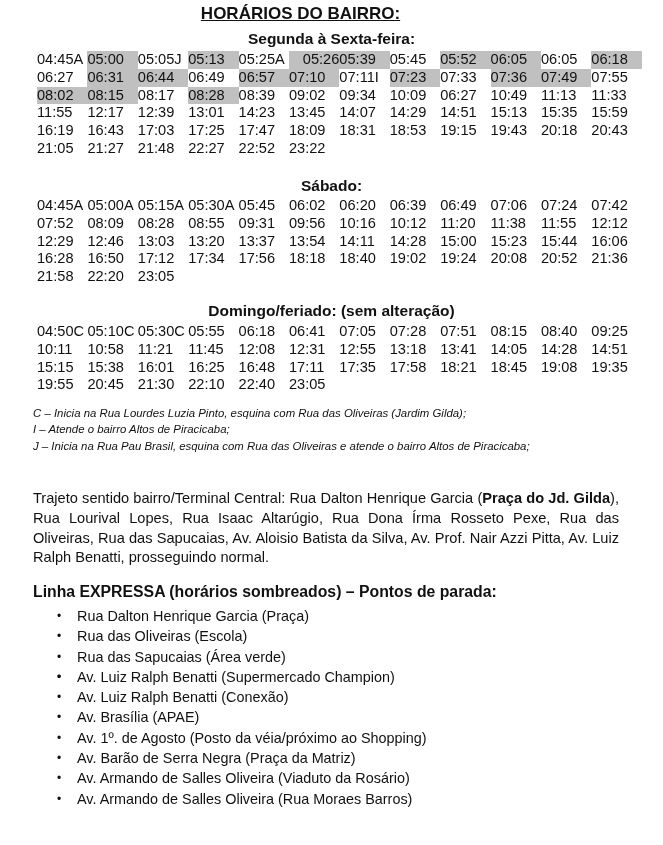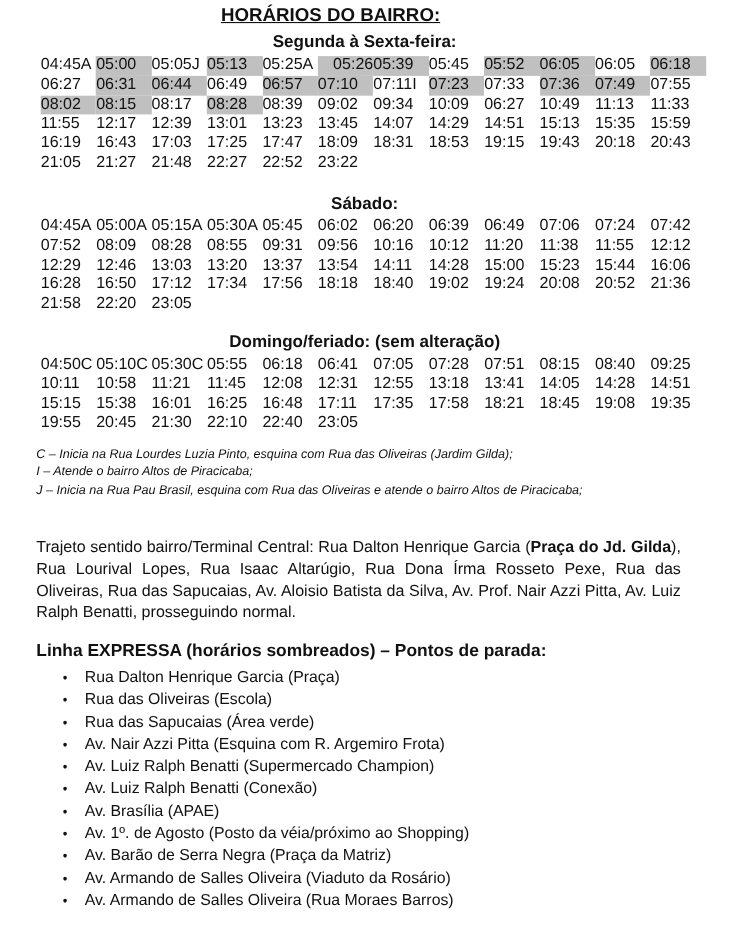--- a/index.html
+++ b/index.html
@@ -85,21 +85,21 @@
     <div class="cell">09:34</div>
     <div class="cell">10:09</div>
     <div class="cell">06:27</div>
     <div class="cell">10:49</div>
     <div class="cell">11:13</div>
     <div class="cell">11:33</div>
     <div class="cell">11:55</div>
     <div class="cell">12:17</div>
     <div class="cell">12:39</div>
     <div class="cell">13:01</div>
-    <div class="cell">13:23</div>
+    <div class="cell">14:23</div>
     <div class="cell">13:45</div>
     <div class="cell">14:07</div>
     <div class="cell">14:29</div>
     <div class="cell">14:51</div>
     <div class="cell">15:13</div>
     <div class="cell">15:35</div>
     <div class="cell">15:59</div>
     <div class="cell">16:19</div>
     <div class="cell">16:43</div>
     <div class="cell">17:03</div>
@@ -227,21 +227,21 @@
   <div>J – Inicia na Rua Pau Brasil, esquina com Rua das Oliveiras e atende o bairro Altos de Piracicaba;</div>
 </div>
 
 <div class="route"><span>Trajeto sentido bairro/Terminal Central: Rua Dalton Henrique Garcia (</span><b>Praça do Jd. Gilda</b><span>), Rua Lourival Lopes, Rua Isaac Altarúgio, Rua Dona Írma Rosseto Pexe, Rua das Oliveiras, Rua das Sapucaias, Av. Aloisio Batista da Silva, Av. Prof. Nair Azzi Pitta, Av. Luiz Ralph Benatti, prosseguindo normal.</span></div>
 
 <div class="express-title">Linha EXPRESSA (horários sombreados) – Pontos de parada:</div>
 <ul class="stops" id="stops">
     <li><span class="bullet">•</span><span>Rua Dalton Henrique Garcia (Praça)</span></li>
     <li><span class="bullet">•</span><span>Rua das Oliveiras (Escola)</span></li>
     <li><span class="bullet">•</span><span>Rua das Sapucaias (Área verde)</span></li>
-    <li><span class="bullet">•</span><span>Av. Nair Azzi Pitta (Esquina com R. Argemiro Frota)</span></li>
+    <li><span class="bullet">•</span></li>
     <li><span class="bullet">•</span><span>Av. Luiz Ralph Benatti (Supermercado Champion)</span></li>
     <li><span class="bullet">•</span><span>Av. Luiz Ralph Benatti (Conexão)</span></li>
     <li><span class="bullet">•</span><span>Av. Brasília (APAE)</span></li>
     <li><span class="bullet">•</span><span>Av. 1º. de Agosto (Posto da véia/próximo ao Shopping)</span></li>
     <li><span class="bullet">•</span><span>Av. Barão de Serra Negra (Praça da Matriz)</span></li>
     <li><span class="bullet">•</span><span>Av. Armando de Salles Oliveira (Viaduto da Rosário)</span></li>
     <li><span class="bullet">•</span><span>Av. Armando de Salles Oliveira (Rua Moraes Barros)</span></li>
   </ul>
 
 </body></html>

